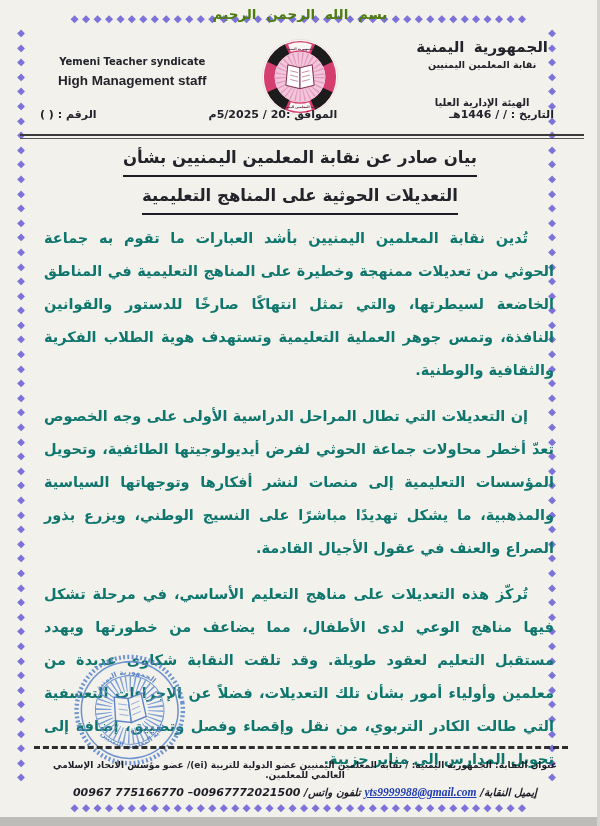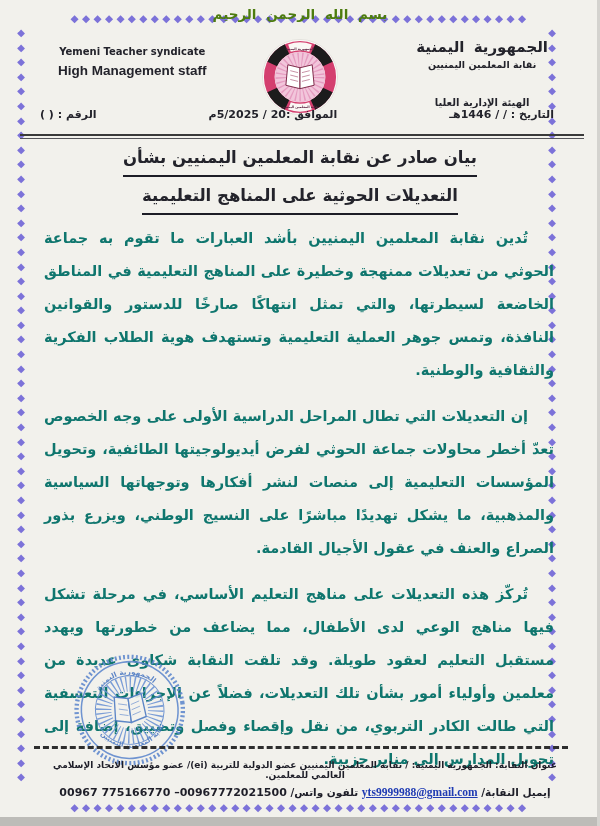--- a/index.html
+++ b/index.html
@@ -24,21 +24,21 @@
 
   
   .basmala{position:absolute;top:6px;left:0;right:0;text-align:center;
     font-weight:bold;font-size:13.5px;color:#4d7c0f;word-spacing:5px;z-index:3;}
   .hdr-right{position:absolute;top:38px;right:52px;text-align:center;direction:rtl;}
   .hdr-right .l1{font-weight:bold;font-size:15px;word-spacing:4px;}
   .hdr-right .l2{font-weight:bold;font-size:9.5px;margin-top:3px;}
   .hdr-right .l3{font-weight:bold;font-size:10px;margin-top:27px;}
   .hdr-left{position:absolute;top:44px;left:58px;text-align:center;}
   .hdr-left .l1{font-family:"Liberation Serif",serif;font-weight:bold;font-style:italic;font-size:15px;}
-  .hdr-left .l2{font-weight:bold;font-size:10px;margin-top:2px;}
+  .hdr-left .l2{font-weight:bold;font-size:10px;margin-top:12px;}
   .hdr-left .l3{font-family:Liberation Sans, sans-serif;font-weight:bold;font-size:13.5px;margin-top:6px;}
   .logo{position:absolute;top:38px;left:261px;}
   .date-row{position:absolute;top:108px;left:40px;right:46px;direction:rtl;
     display:flex;justify-content:space-between;font-weight:bold;font-size:11px;}
   .hdr-rule{position:absolute;top:134px;left:20px;right:16px;height:2px;
     border-top:2.5px solid #3a3a3a;border-bottom:1.5px solid #55555a;}
 
   
   .title{position:absolute;top:148px;left:0;right:0;text-align:center;direction:rtl;}
   .title .t-line{display:inline-block;font-weight:bold;font-size:16.5px;
@@ -49,21 +49,21 @@
     text-align:justify;font-weight:bold;font-size:14.5px;line-height:33px;color:#0f766e;}
   .body-text p{margin:0 0 13px 0;text-indent:26px;}
 
   
   .stamp{position:absolute;top:652px;left:72px;opacity:.88;transform:rotate(-8deg);}
 
   
   .dash-sep{position:absolute;top:746px;left:34px;right:32px;border-top:3px dashed #2e2e2e;}
   .footer{position:absolute;top:760px;left:46px;right:36px;direction:rtl;text-align:center;}
   .footer .f1{font-weight:bold;font-size:9px;color:#1e1e28;}
-  .footer .f2{font-weight:bold;font-size:10.5px;margin-top:6px;color:#1e1e28;}
+  .footer .f2{font-weight:bold;font-size:10.5px;margin-top:6px;color:#1e1e28;font-style:italic;}
   .footer .email{color:#1f3bb3;text-decoration:underline;font-family:"Liberation Serif",serif;font-size:11.5px;}
   .footer .phones{direction:ltr;unicode-bidi:isolate;display:inline-block;font-size:11px;}
 </style>
 </head>
 <body>
 
 <div class="page">
 
   <div class="diamonds h d-top">◆◆◆◆◆◆◆◆◆◆◆◆◆◆◆◆◆◆◆◆◆◆◆◆◆◆◆◆◆◆◆◆◆◆◆◆◆◆◆◆</div>
   <div class="diamonds h d-bottom">◆◆◆◆◆◆◆◆◆◆◆◆◆◆◆◆◆◆◆◆◆◆◆◆◆◆◆◆◆◆◆◆◆◆◆◆◆◆◆◆</div>

